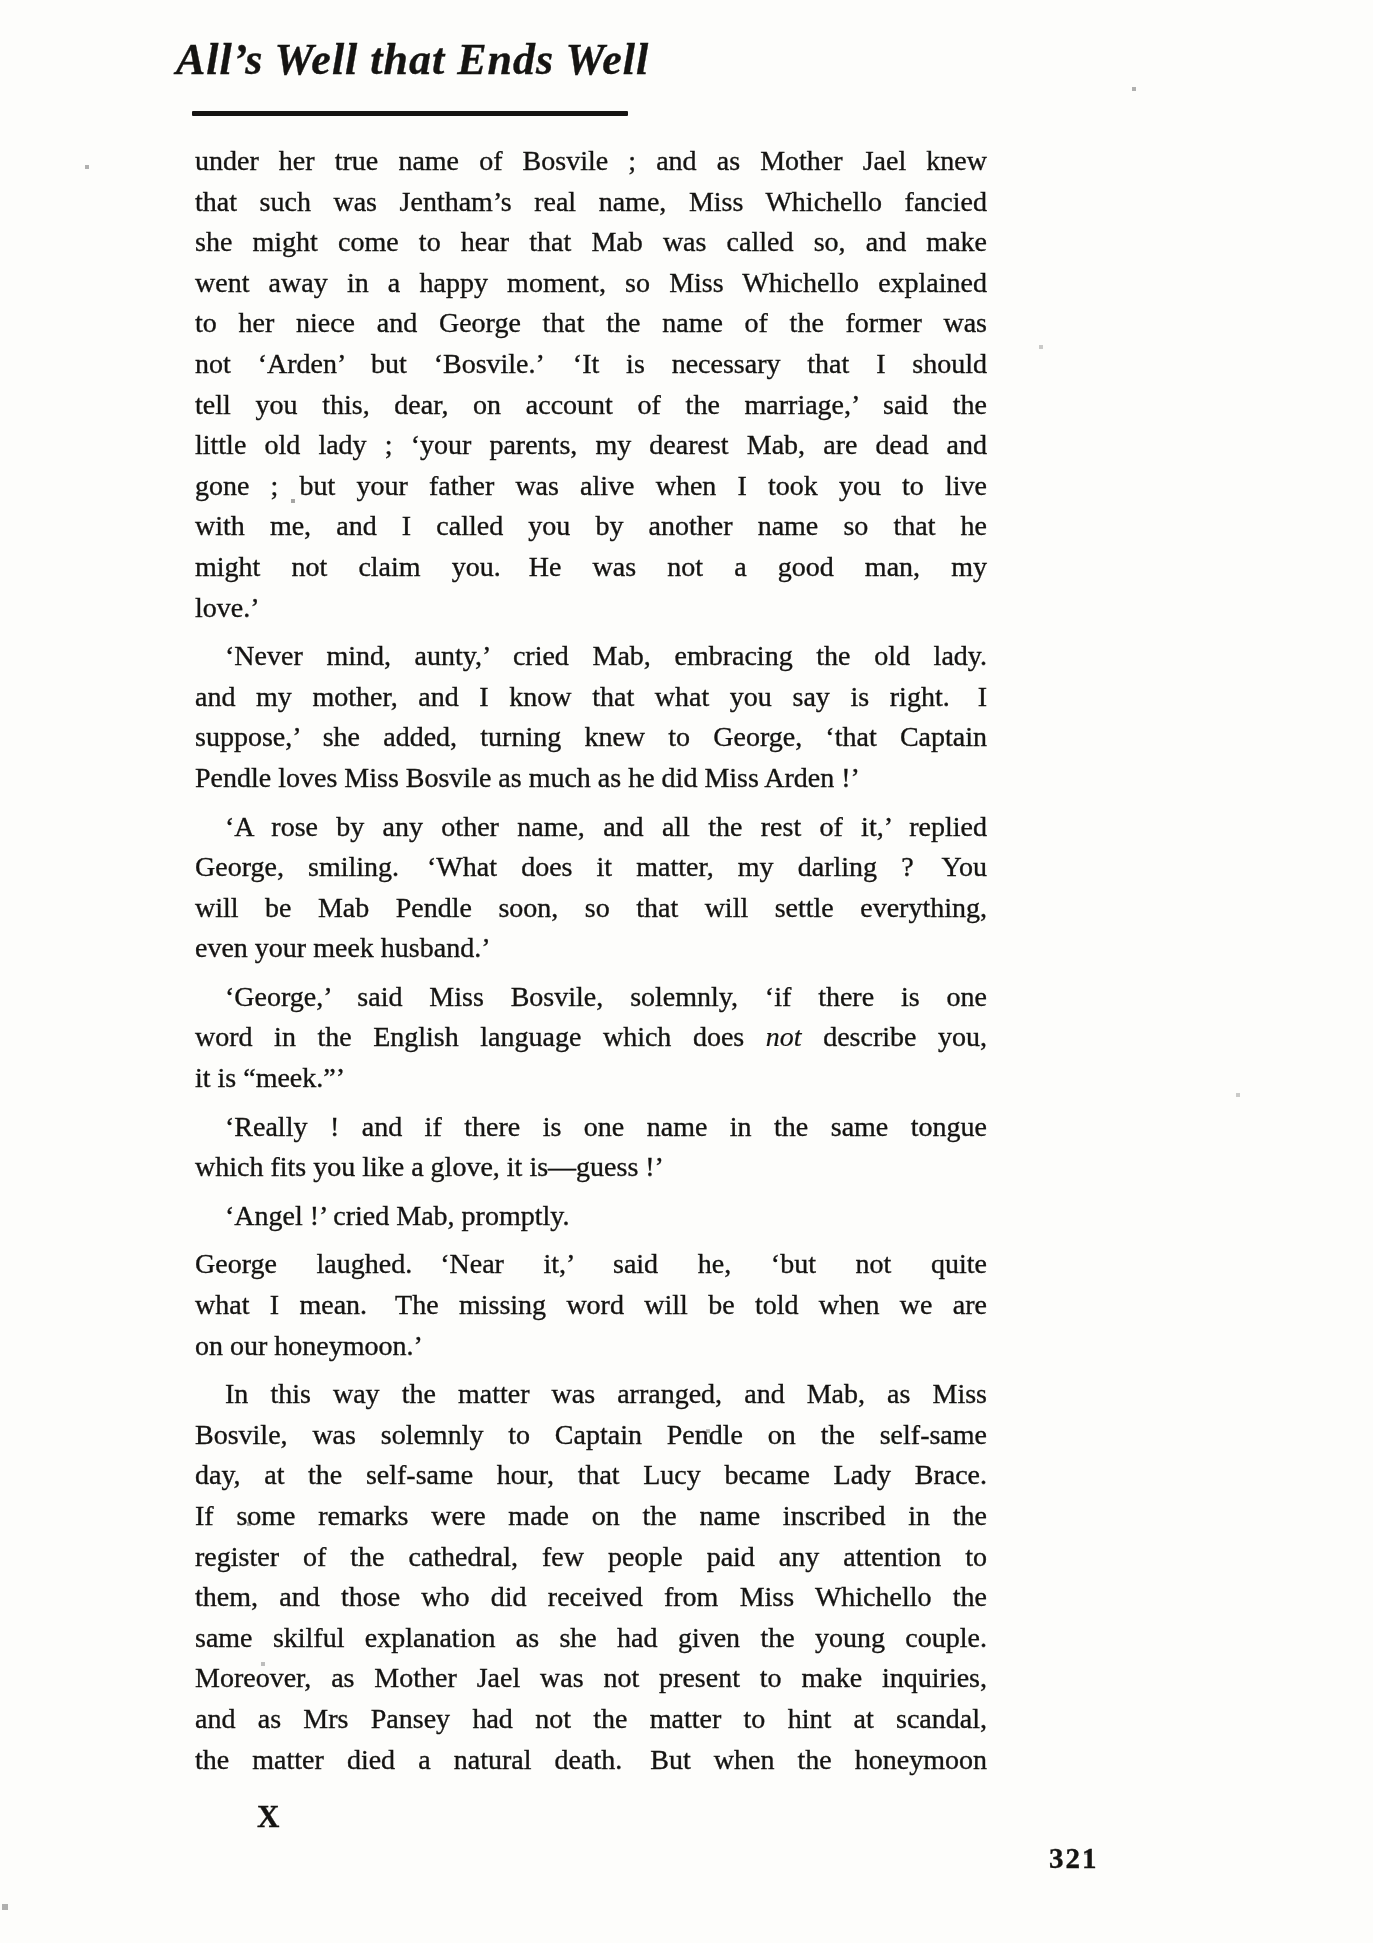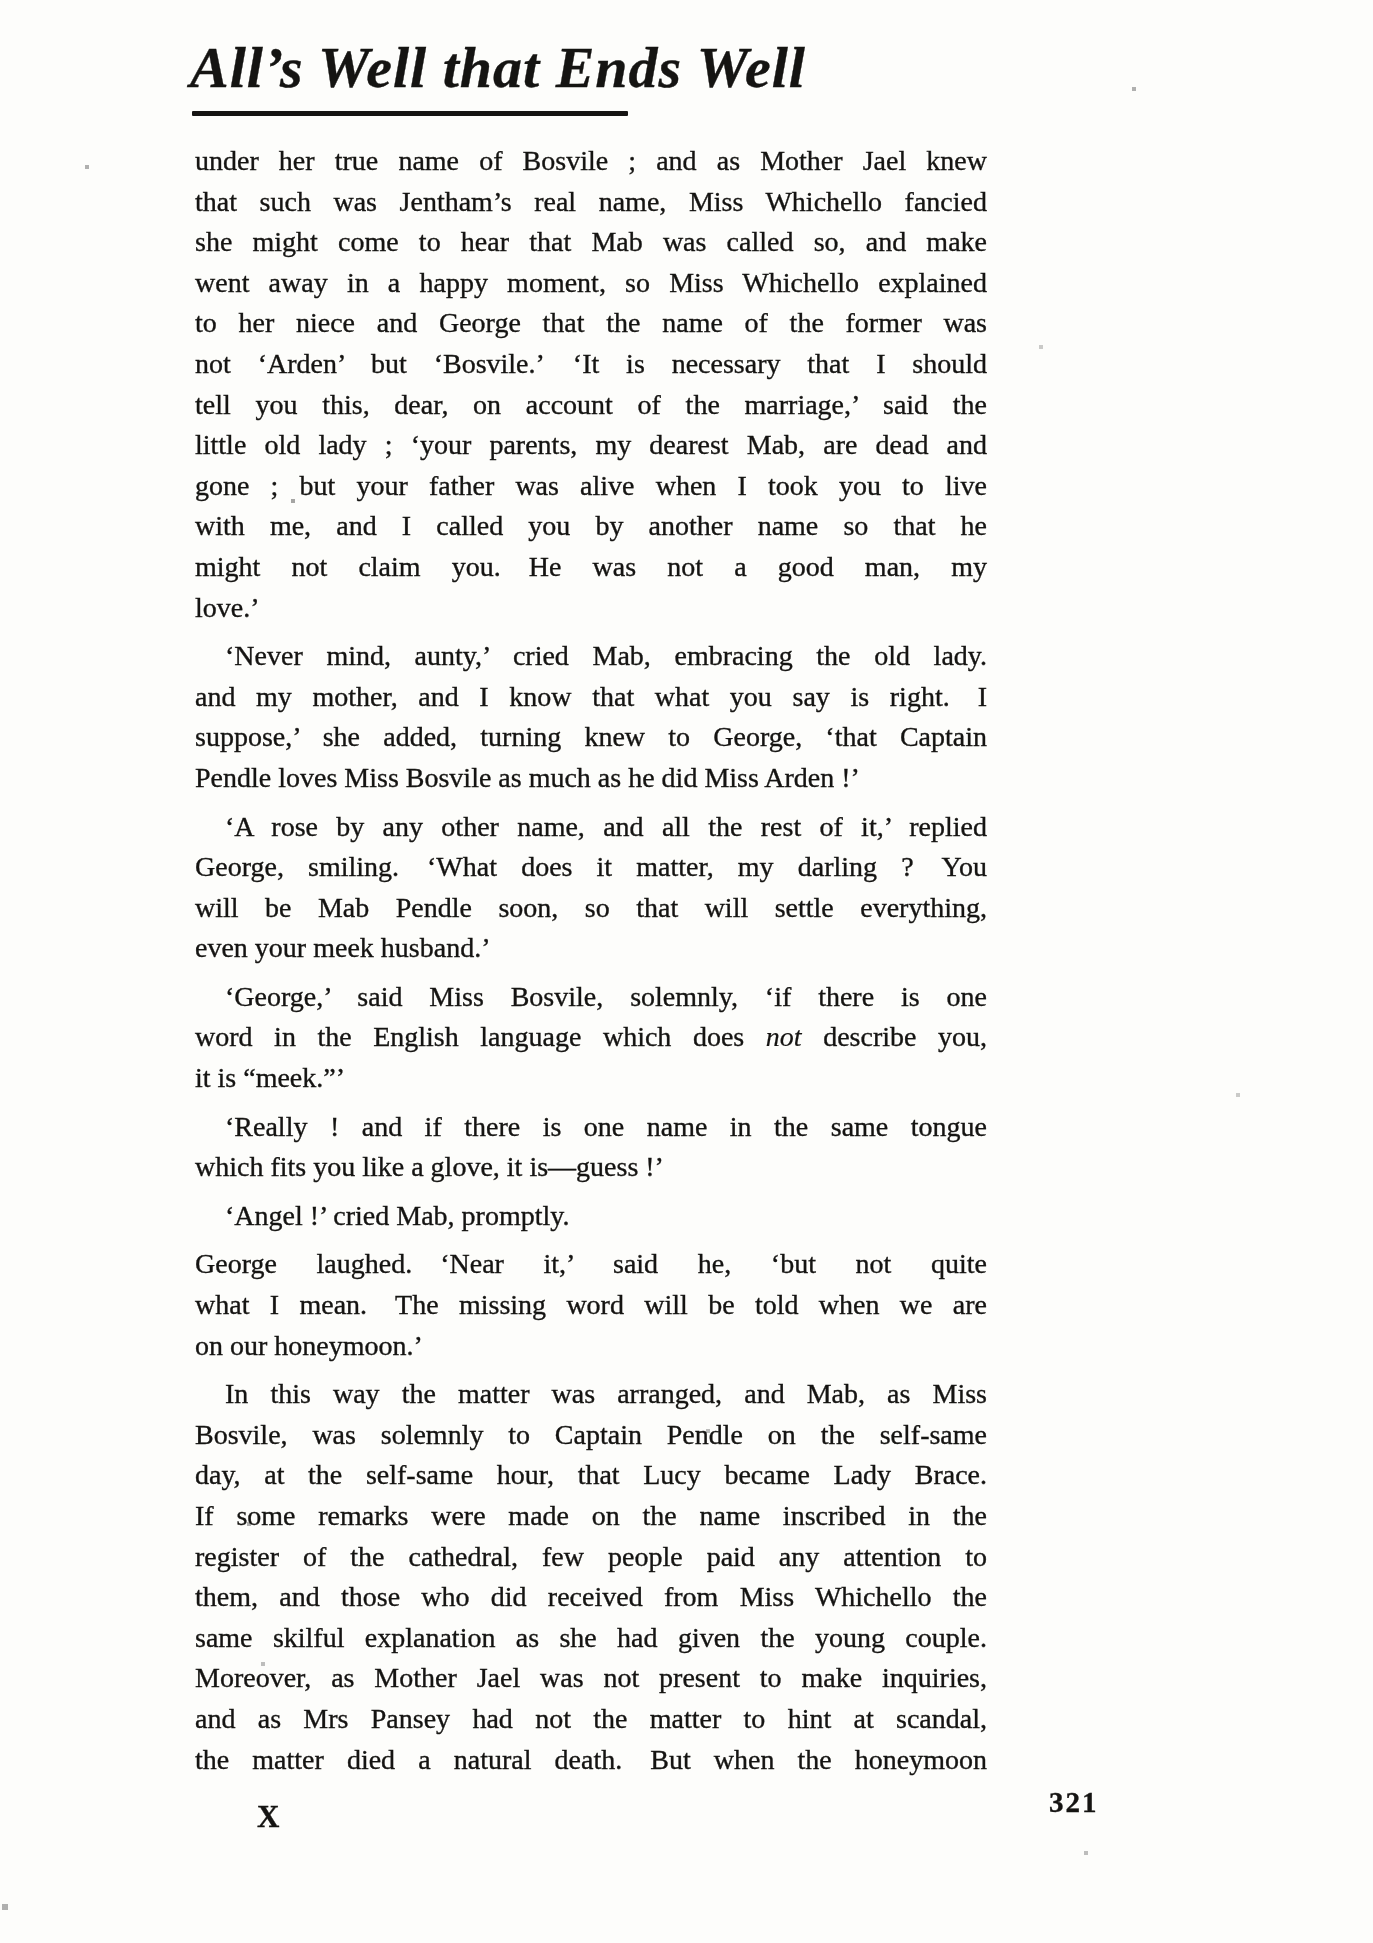--- a/index.html
+++ b/index.html
@@ -9,23 +9,23 @@
     width: 1373px;
     height: 1943px;
     background: #fdfdfb;
     overflow: hidden;
     color: #151412;
     font-family: "Liberation Serif", "DejaVu Serif", serif;
     -webkit-text-stroke: 0.35px #151412;
   }
   .page-title {
     position: absolute;
-    left: 190px;
+    left: 176px;
     top: 34px;
-    font-size: 58px;
+    font-size: 44px;
     font-style: italic;
     font-weight: bold;
     letter-spacing: 1px;
     white-space: nowrap;
   }
   .title-rule {
     position: absolute;
     left: 192px;
     top: 111px;
     width: 436px;
@@ -55,21 +55,21 @@
   .footer-signature {
     position: absolute;
     left: 257px;
     top: 1799px;
     font-size: 31px;
     font-weight: bold;
   }
   .page-number {
     position: absolute;
     left: 1049px;
-    top: 1786px;
+    top: 1842px;
     font-size: 29px;
     font-weight: bold;
     letter-spacing: 2px;
   }
   
   .specks {
     position: absolute;
     left: 0; top: 0; width: 2px; height: 2px;
     background: transparent;
     box-shadow:

